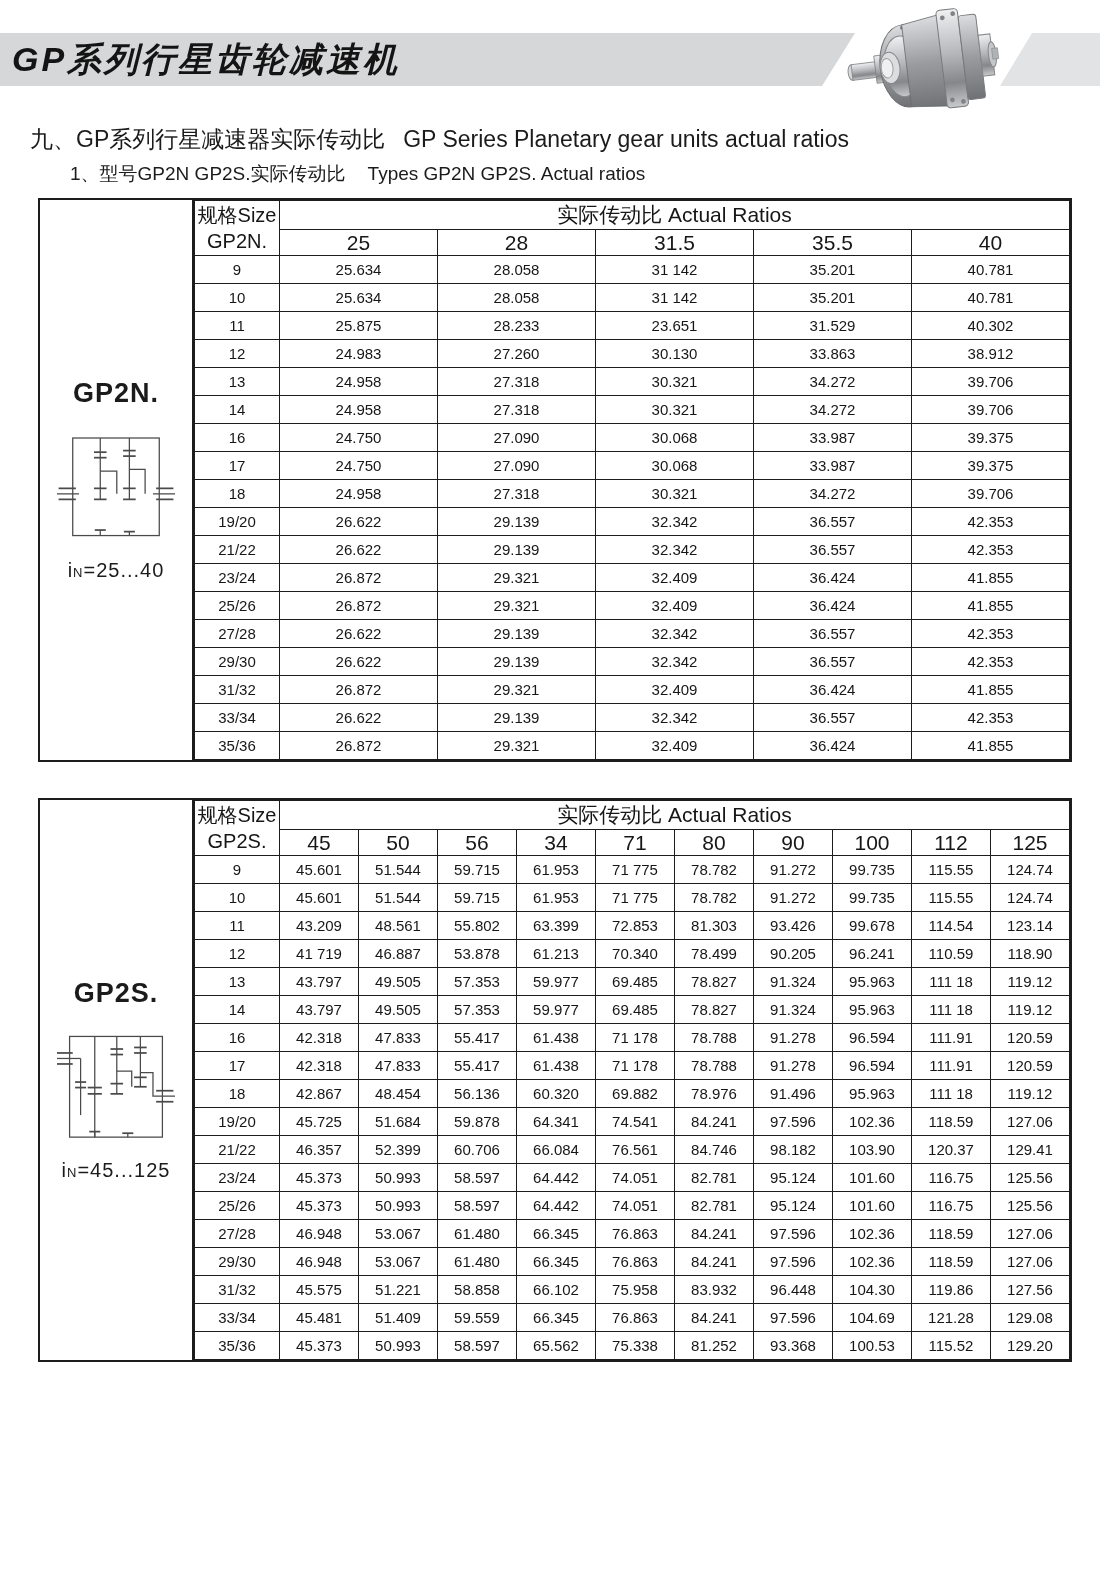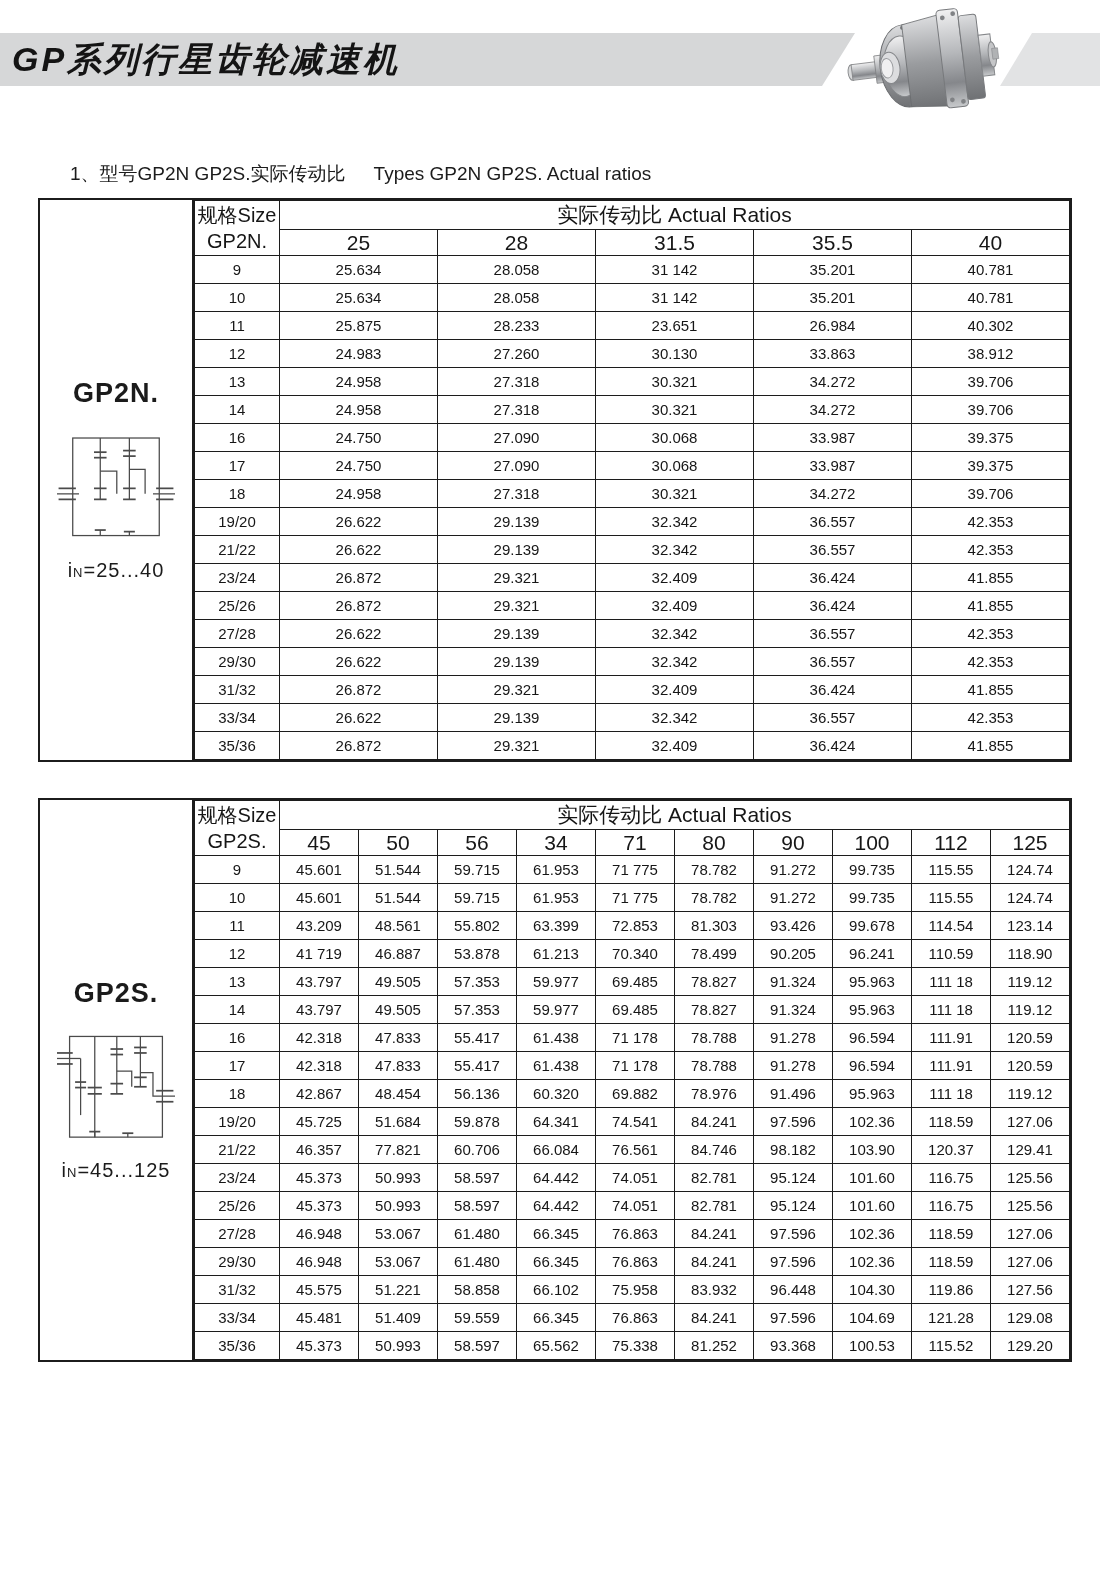--- a/index.html
+++ b/index.html
@@ -22,21 +22,21 @@
   }
   .accent-band{
     position:absolute;top:33px;left:1000px;width:100px;height:53px;
     background:#e2e3e4;
     clip-path:polygon(32px 0,100% 0,100% 100%,0 100%);
   }
   .gearbox{position:absolute;top:5px;left:843px;width:158px;height:110px;}
   .heading{position:absolute;top:124px;left:30px;font-size:23px;white-space:nowrap;}
   .heading .zh{margin-right:18px;}
   .subheading{position:absolute;top:161px;left:70px;font-size:19px;white-space:nowrap;}
-  .subheading .zh{margin-right:28px;}
+  .subheading .zh{margin-right:22px;}
   
   .tblock{
     width:1034px;margin-left:38px;display:flex;
     border:2.2px solid #1c1c1c;box-sizing:border-box;background:#fff;
   }
   .tblock + .tblock{margin-top:36px;}
   .tblock:first-of-type{margin-top:2px;}
   .model-cell{
     width:152px;flex:0 0 152px;border-right:2px solid #1c1c1c;
     display:flex;flex-direction:column;align-items:center;justify-content:center;
@@ -103,20 +103,23 @@
           <circle cx="106" cy="100" r="2.4" fill="#808285"></circle>
         <circle cx="117" cy="13" r="2.4" fill="#808285"></circle>
           <circle cx="117" cy="103" r="2.4" fill="#808285"></circle>
         <rect x="122" y="16" width="18" height="86" rx="3" fill="url(#g2)" stroke="#77797c"></rect>
         <rect x="140" y="38" width="12" height="42" fill="url(#g1)" stroke="#85878a"></rect>
         <ellipse cx="152" cy="59" rx="4" ry="13" fill="#c5c6c8" stroke="#85878a"></ellipse>
         <rect x="152" y="53" width="6" height="11" fill="#b0b2b4" stroke="#85878a" stroke-width="0.6"></rect>
       </g>
     </svg>
 
+    <div class="heading">
+      <span class="zh" style="margin-right:0;">九、</span><span class="zh">GP系列行星减速器实际传动比</span><span>GP Series Planetary gear units actual ratios</span>
+    </div>
     <div class="subheading">
       <span>1、</span><span class="zh">型号GP2N GP2S.实际传动比</span><span>Types GP2N GP2S. Actual ratios</span>
     </div>
   </div>
 
   <div class="tblock">
     <div class="model-cell">
       <div class="model-label">GP2N.</div>
       <svg class="schematic" width="118" height="126" viewBox="0 0 150 150">
         <rect class="ln" x="20" y="14" width="110" height="124"></rect>
@@ -188,21 +191,21 @@
               <td>28.058</td>
               <td>31 142</td>
               <td>35.201</td>
               <td>40.781</td>
             </tr>
             <tr>
               <td>11</td>
               <td>25.875</td>
               <td>28.233</td>
               <td>23.651</td>
-              <td>26.984</td>
+              <td>31.529</td>
               <td>40.302</td>
             </tr>
             <tr>
               <td>12</td>
               <td>24.983</td>
               <td>27.260</td>
               <td>30.130</td>
               <td>33.863</td>
               <td>38.912</td>
             </tr>
@@ -523,21 +526,21 @@
               <td>74.541</td>
               <td>84.241</td>
               <td>97.596</td>
               <td>102.36</td>
               <td>118.59</td>
               <td>127.06</td>
             </tr>
             <tr>
               <td>21/22</td>
               <td>46.357</td>
-              <td>77.821</td>
+              <td>52.399</td>
               <td>60.706</td>
               <td>66.084</td>
               <td>76.561</td>
               <td>84.746</td>
               <td>98.182</td>
               <td>103.90</td>
               <td>120.37</td>
               <td>129.41</td>
             </tr>
             <tr>

